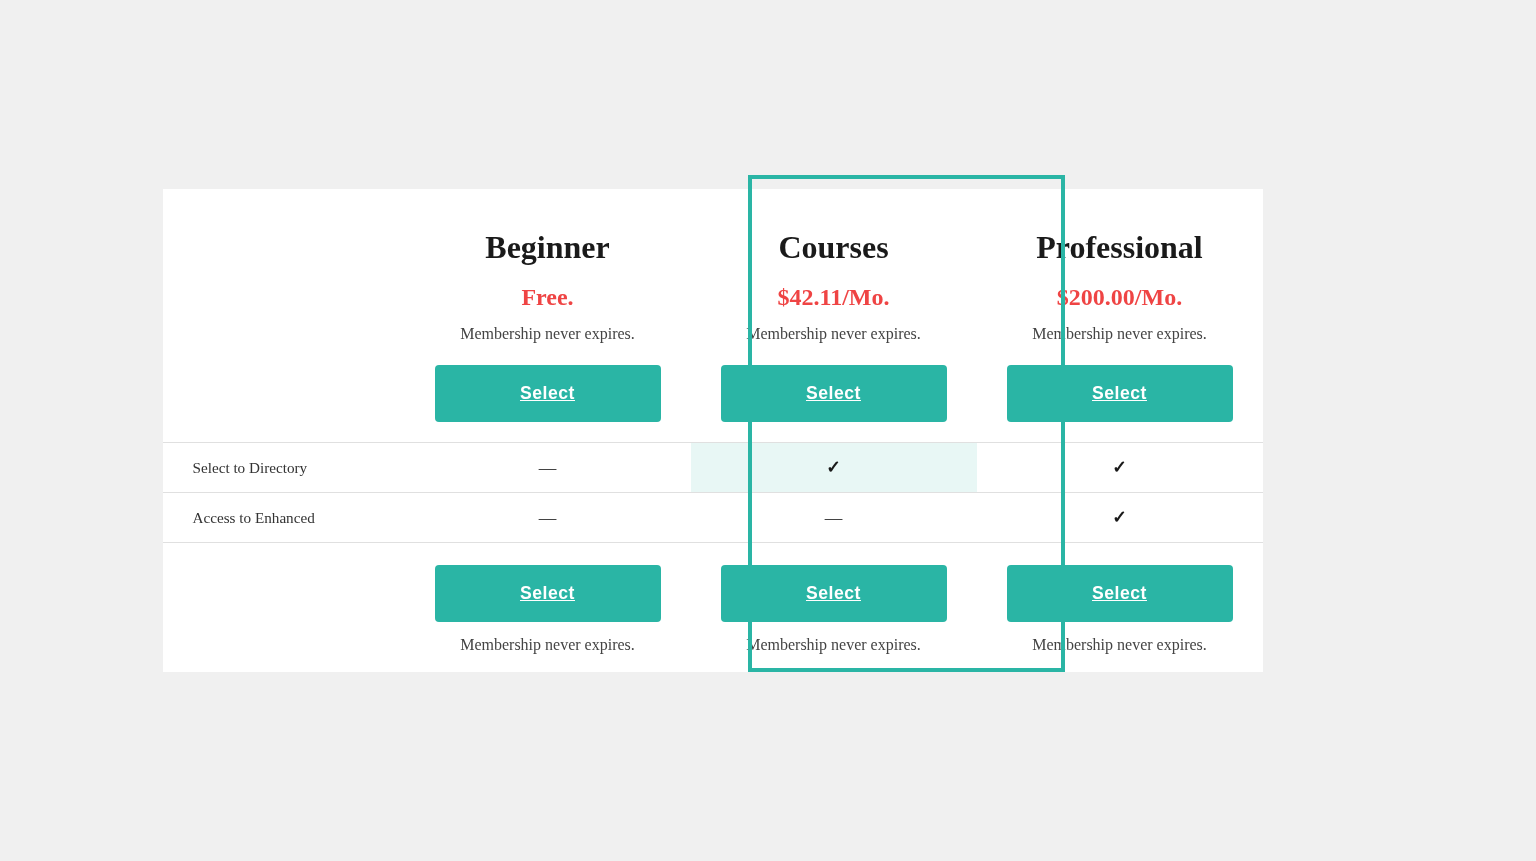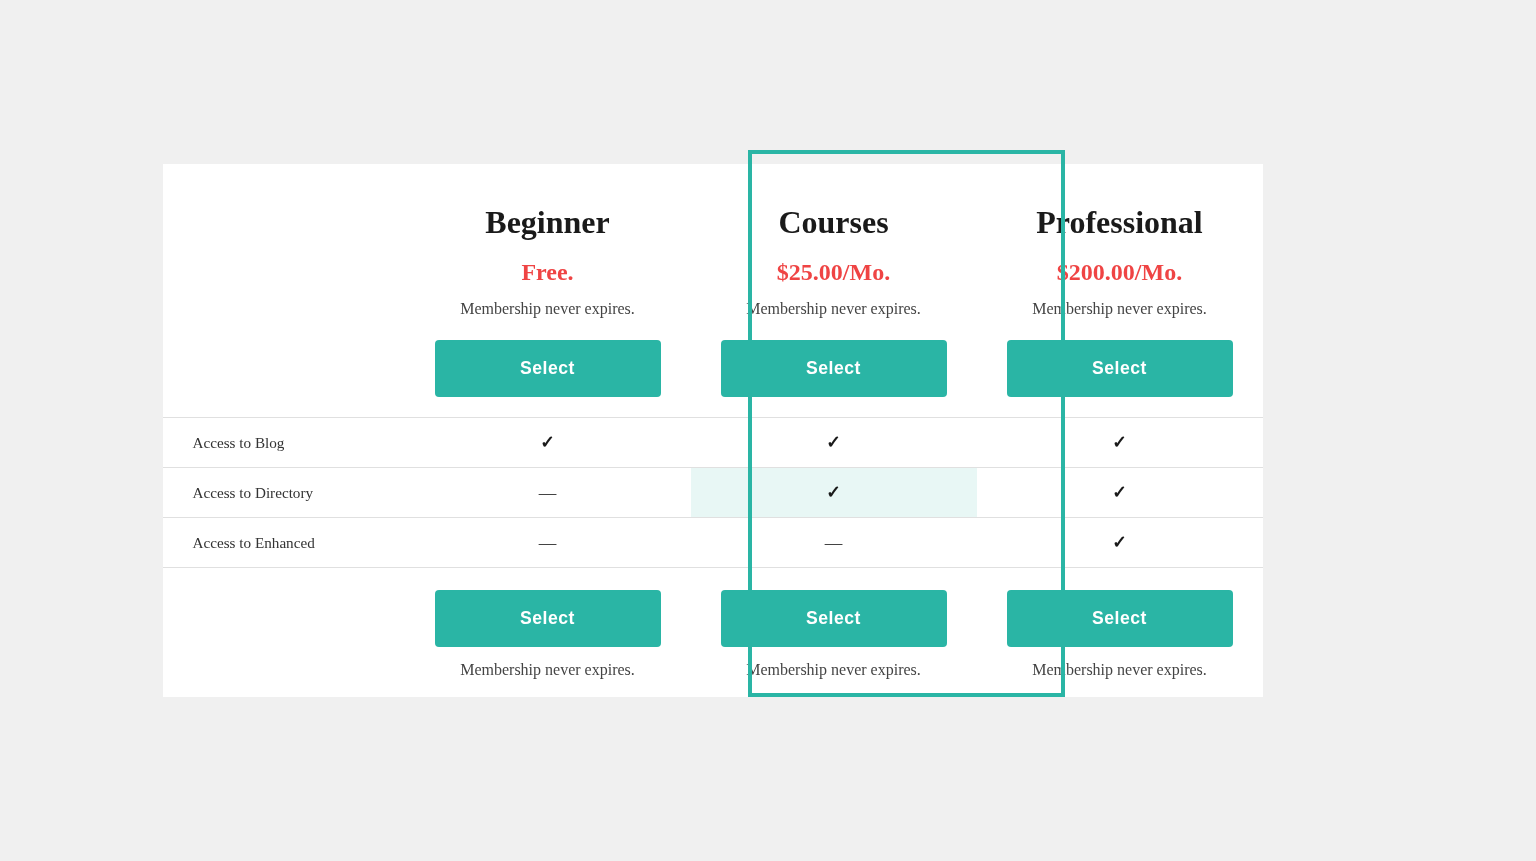--- a/index.html
+++ b/index.html
@@ -61,20 +61,21 @@
       padding: 18px 0;
       background-color: #2ab5a5;
       color: #ffffff;
       border: none;
       border-radius: 4px;
       font-size: 1.1rem;
       font-weight: 700;
       cursor: pointer;
       text-align: center;
       letter-spacing: 0.03em;
+      text-decoration: underline;
     }
 
     
     .feature-row td {
       padding: 14px 30px;
       text-align: center;
       border-top: 1px solid #e0e0e0;
       font-size: 1rem;
       color: #333;
     }
@@ -157,50 +158,38 @@
 
         <td class="col-beginner">
           <span class="plan-name">Beginner</span>
           <span class="plan-price">Free.</span>
           <span class="plan-note">Membership never expires.</span>
           <button class="select-btn">Select</button>
         </td>
 
         <td class="col-enhanced enhanced-cell">
           <span class="plan-name">Courses</span>
-          <span class="plan-price">$25.00/Mo.</span>
+          <span class="plan-price">$42.11/Mo.</span>
           <span class="plan-note">Membership never expires.</span>
           <button class="select-btn">Select</button>
         </td>
 
         <td class="col-professional">
           <span class="plan-name">Professional</span>
           <span class="plan-price">$200.00/Mo.</span>
           <span class="plan-note">Membership never expires.</span>
           <button class="select-btn">Select</button>
         </td>
       </tr>
     </thead>
     <tbody>
 
-      <tr class="feature-row">
-        <td class="feature-label col-label">Access to Blog</td>
-        <td class="col-beginner">
-          <span class="check-mark">✓</span>
-        </td>
-        <td class="col-enhanced enhanced-cell">
-          <span class="check-mark">✓</span>
-        </td>
-        <td class="col-professional">
-          <span class="check-mark">✓</span>
-        </td>
-      </tr>
 
       <tr class="feature-row alt-row">
-        <td class="feature-label col-label">Access to Directory</td>
+        <td class="feature-label col-label">Select to Directory</td>
         <td class="col-beginner">
           <span class="dash-mark">—</span>
         </td>
         <td class="col-enhanced enhanced-cell alt-row" style="background-color:#e8f7f5;">
           <span class="check-mark">✓</span>
         </td>
         <td class="col-professional">
           <span class="check-mark">✓</span>
         </td>
       </tr>

